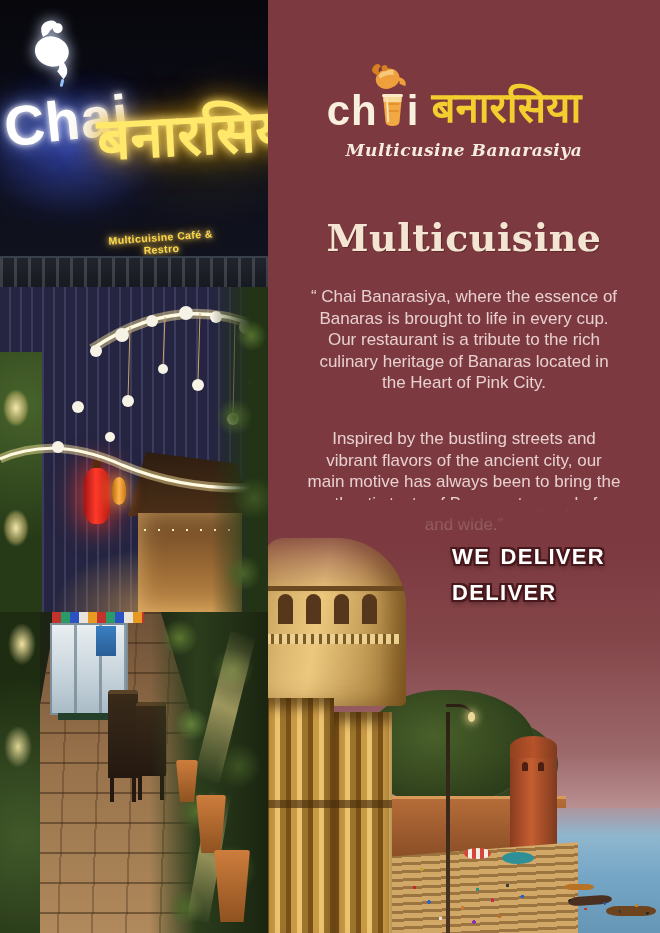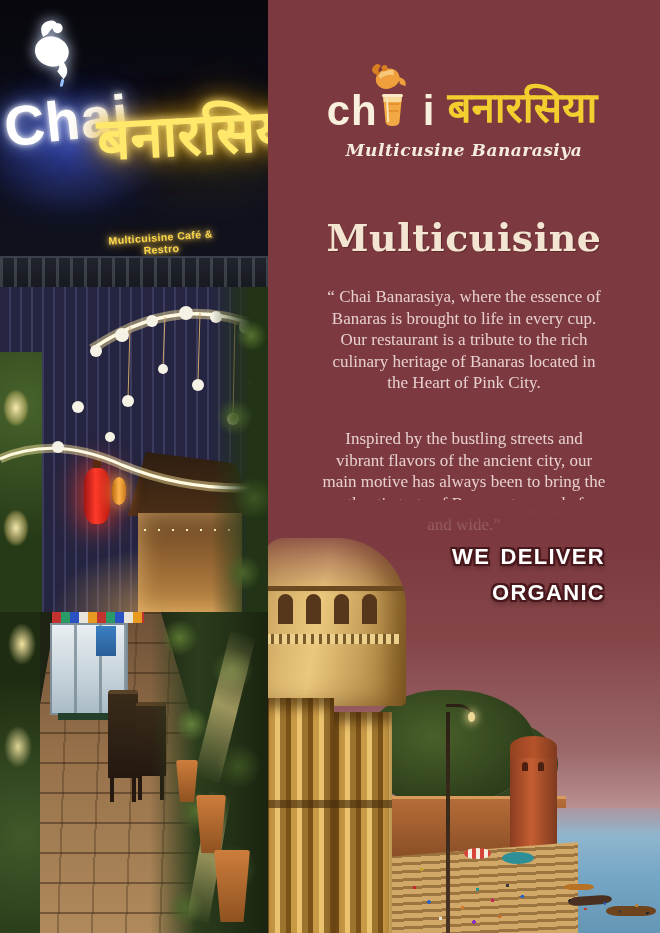--- a/index.html
+++ b/index.html
@@ -130,37 +130,37 @@
   .pot { position:absolute; background:linear-gradient(180deg,#cd7d3c,#8f5220);
     clip-path:polygon(0 0,100% 0,82% 100%,18% 100%); border-radius:3px; }
   .pot1 { left:176px; top:148px; width:22px; height:42px; }
   .pot2 { left:196px; top:183px; width:30px; height:58px; }
   .pot3 { left:214px; top:238px; width:36px; height:72px; }
 
   
   .right-panel { position:absolute; left:268px; top:0; width:392px; height:933px; background:#7c3a40; overflow:hidden; }
 
   .logo-row { position:absolute; left:0; top:88px; width:392px; display:flex; justify-content:center; align-items:flex-end; transform:translateX(-10px); }
-  .logo-latin { font-size:42px; font-weight:bold; color:#f8efdc; letter-spacing:1px; line-height:34px;margin-left:16px; }
+  .logo-latin { font-size:42px; font-weight:bold; color:#f8efdc; letter-spacing:1px; line-height:34px; }
   .logo-glass { position:relative; width:25px; height:36px; margin:0 2px; }
   .logo-teapot { position:absolute; left:-10px; top:-34px; }
   .logo-devanagari { font-family:"DejaVu Sans", sans-serif; font-size:42px; font-weight:bold; color:#f2ce2e; margin-left:12px; line-height:40px; white-space:nowrap; }
   .restaurant-tagline { position:absolute; left:0; top:140px; width:392px; text-align:center;
     font-family:"DejaVu Serif", serif; font-style:italic; font-weight:bold;
     font-size:17px; color:#f5ebdf; letter-spacing:.5px; }
 
   .intro-title { position:absolute; left:0; top:215px; width:392px; text-align:center;
     font-family:"DejaVu Serif", serif; font-weight:bold; font-size:38px; color:#f3e5d2;
     letter-spacing:.5px; text-shadow:1px 1px 0 rgba(40,10,12,.35); }
   .intro-para { position:absolute; left:8px; width:376px; text-align:center; white-space:pre-line;
-    font-family:Liberation Serif, serif; font-size:17px; line-height:21.5px; color:#e7d0cf; }
+    font-family:Liberation Sans, sans-serif; font-size:17px; line-height:21.5px; color:#e7d0cf; }
   .para1 { top:286px; }
   .para2 { top:412px;margin-top:16px; }
 
-  .delivery { position:absolute; top:546px; right:55px; text-align:right; z-index:5;
+  .delivery { position:absolute; top:546px; right:55px; z-index:5;
     font-weight:bold; font-size:22px; letter-spacing:1.3px; word-spacing:3px; color:#ffffff; }
   .delivery .dline { margin-bottom:14px; line-height:22px;
     text-shadow:-2px -2px 0 #49181c, 2px -2px 0 #49181c, -2px 2px 0 #49181c, 2px 2px 0 #49181c,
       -2px 0 0 #49181c, 2px 0 0 #49181c, 0 -2px 0 #49181c, 0 2px 0 #49181c, 0 3px 5px rgba(30,8,10,.6); }
 
   
   .ghats { position:absolute; left:0; top:500px; width:392px; height:433px; }
   .ghats-sky { position:absolute; inset:0;
     background:linear-gradient(180deg, rgba(124,58,64,0) 0%, rgba(124,58,64,0) 8%,
       rgba(138,78,80,.55) 32%, #9c686a 58%, #b28587 68%, #c09a9a 74%, #c2a0a0 78%); }
@@ -352,21 +352,21 @@
 culinary heritage of Banaras located in
 the Heart of Pink City.</div>
     <div class="intro-para para2">Inspired by the bustling streets and
 vibrant flavors of the ancient city, our
 main motive has always been to bring the
 authentic taste of Banaras to people far
 and wide.”</div>
 
     <div class="delivery">
       <div class="dline">WE DELIVER</div>
-      <div class="dline">ORGANIC</div>
+      <div class="dline">DELIVER</div>
     </div>
 
     <div class="ghats">
       <div class="ghats-sky"></div>
       <div class="trees"></div>
       <div class="back-wall"></div>
       <div class="skyline"></div>
       <div class="river"></div>
       <div class="brick-tower"></div>
       <div class="brick-dome"></div>

